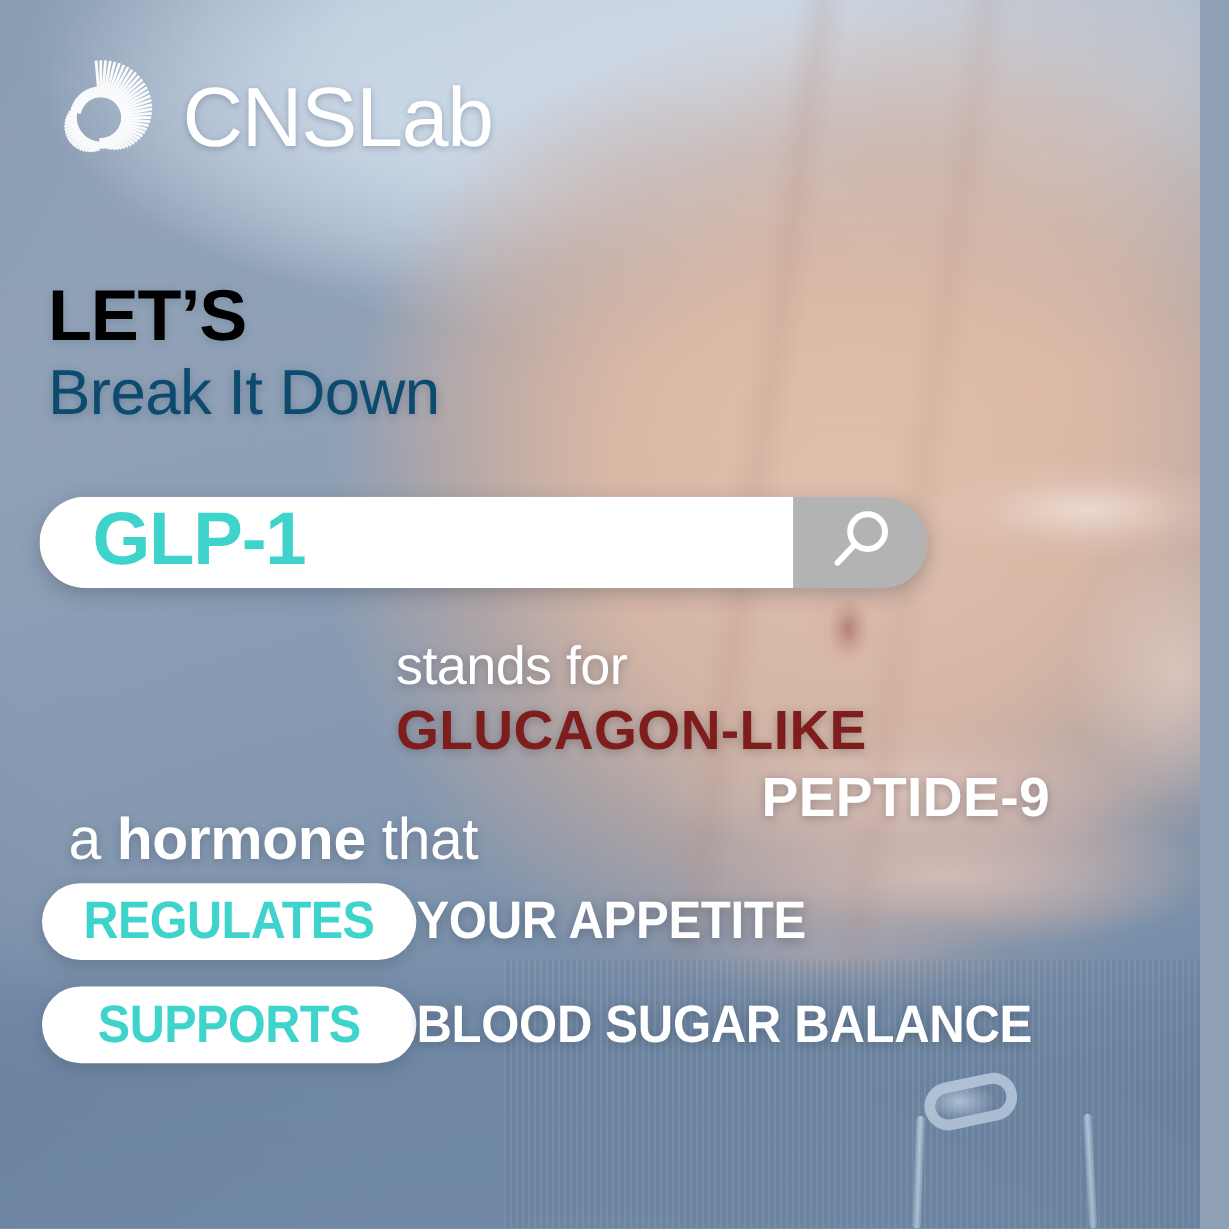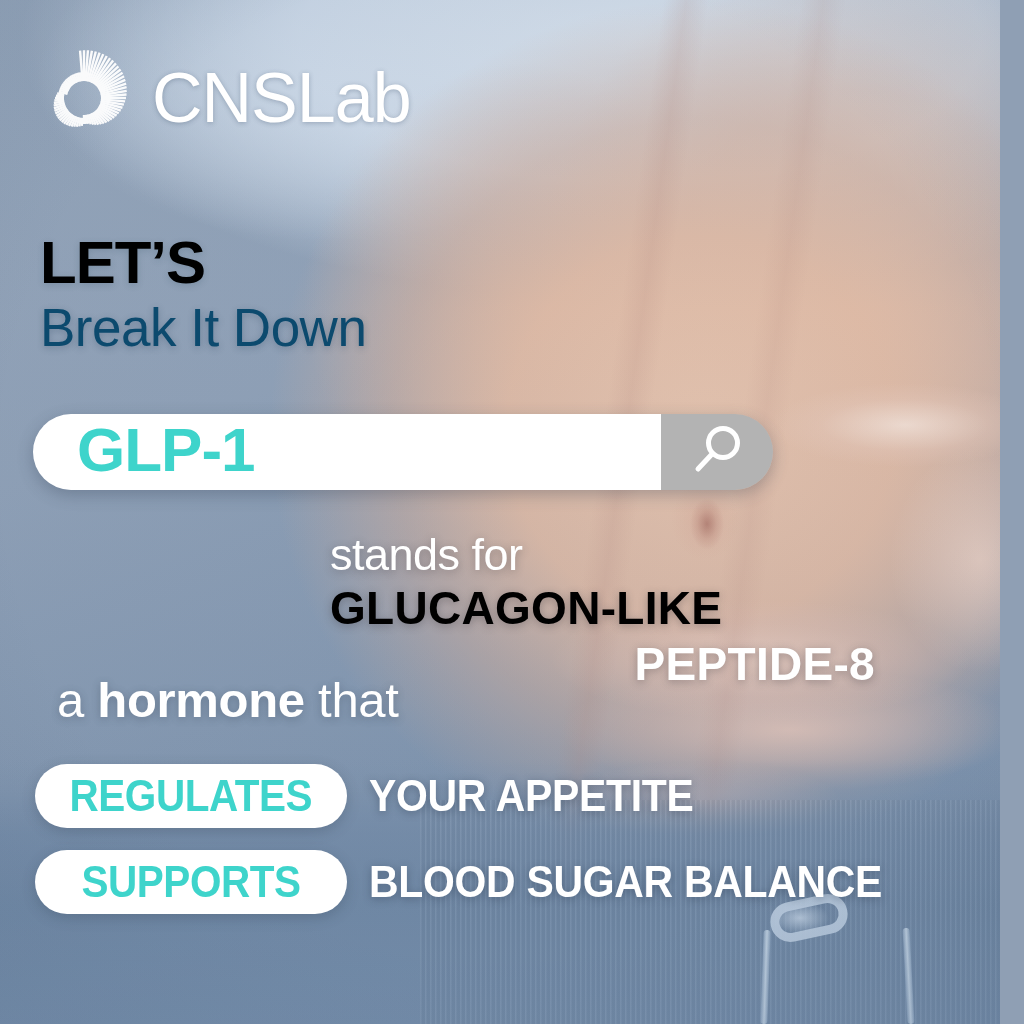--- a/index.html
+++ b/index.html
@@ -125,33 +125,33 @@
     width:112px; background:#b3b3b3; display:flex; align-items:center; justify-content:center;
   }
 
   
   .standsfor {
     position:absolute; left:330px; top:494px; width:545px; text-align:left;
     text-shadow:0 2px 8px rgba(50,45,55,.35);
     margin-top:36px;
   }
   .sf-lead { color:#fff; font-size:45px; font-weight:400; line-height:1.1; letter-spacing:-.5px; }
-  .sf-line1 { color:#000000; font-size:46px; font-weight:700; line-height:1.22; letter-spacing:.3px; }
+  .sf-line1 { color:#7f1d1d; font-size:46px; font-weight:700; line-height:1.22; letter-spacing:.3px; }
   .sf-line2 { color:#fff; font-size:46px; font-weight:700; line-height:1.22; letter-spacing:.3px; text-align:right; }
 
   
   .hormone-line {
     position:absolute; left:57px; top:672px;
     color:#ffffff; font-size:49px; font-weight:400; letter-spacing:-.3px;
     text-shadow:0 2px 8px rgba(45,60,80,.33);
   }
   .hormone-line b { font-weight:700; }
 
   .benefit {
-    position:absolute; display:flex; align-items:center; gap:22px;margin-top:28px;
+    position:absolute; display:flex; align-items:center; 
   }
   .benefit.b1 { left:35px; top:736px; }
   .benefit.b2 { left:35px; top:822px; }
   .pill {
     width:312px; height:64px; background:#ffffff; border-radius:34px;
     display:flex; align-items:center; justify-content:center;
     box-shadow:0 4px 13px rgba(45,60,80,.26);
   }
   .pill span {
     color:#3ed4cb; font-size:44px; font-weight:700; line-height:1;
@@ -283,21 +283,21 @@
       <svg width="62" height="62" viewBox="0 0 62 62" aria-hidden="true">
         <circle cx="37" cy="22" r="14.5" fill="none" stroke="#ffffff" stroke-width="5"></circle>
         <line x1="26.5" y1="32.5" x2="12" y2="48" stroke="#ffffff" stroke-width="5" stroke-linecap="round"></line>
       </svg>
     </div>
   </div>
 
   <div class="standsfor">
     <div class="sf-lead">stands for</div>
     <div class="sf-line1">GLUCAGON-LIKE</div>
-    <div class="sf-line2">PEPTIDE-8</div>
+    <div class="sf-line2">PEPTIDE-9</div>
   </div>
 
   <div class="hormone-line">
     <span>a </span><b>hormone</b><span> that</span>
   </div>
 
   <div class="benefit b1">
     <div class="pill">
       <span>REGULATES</span>
     </div>

